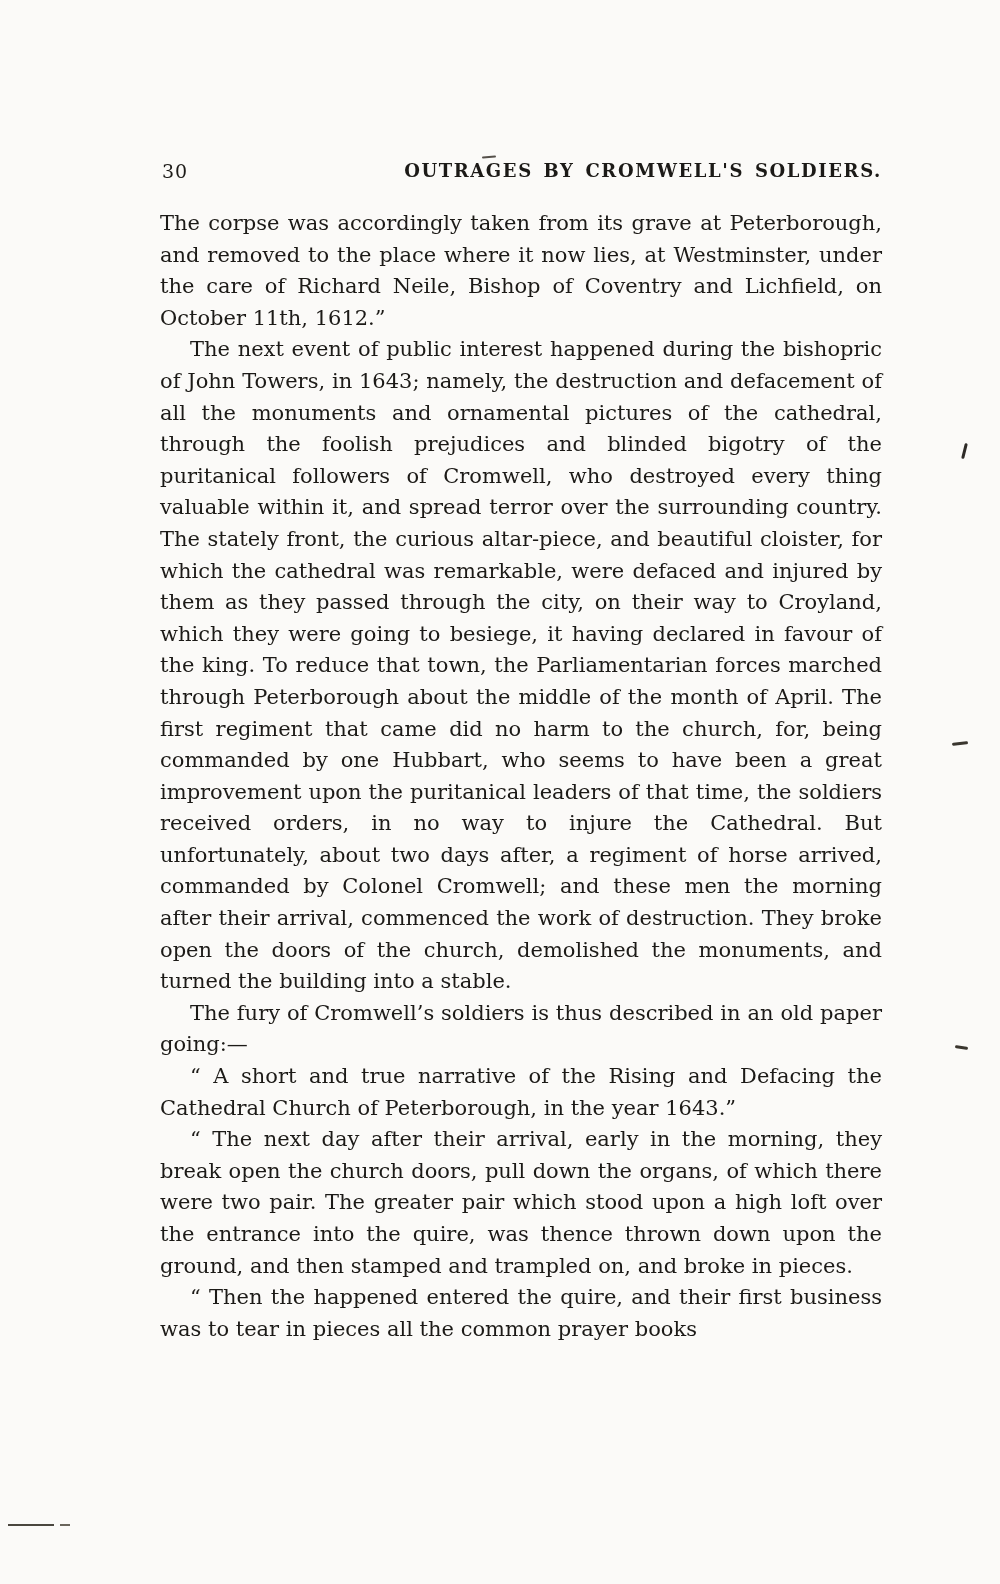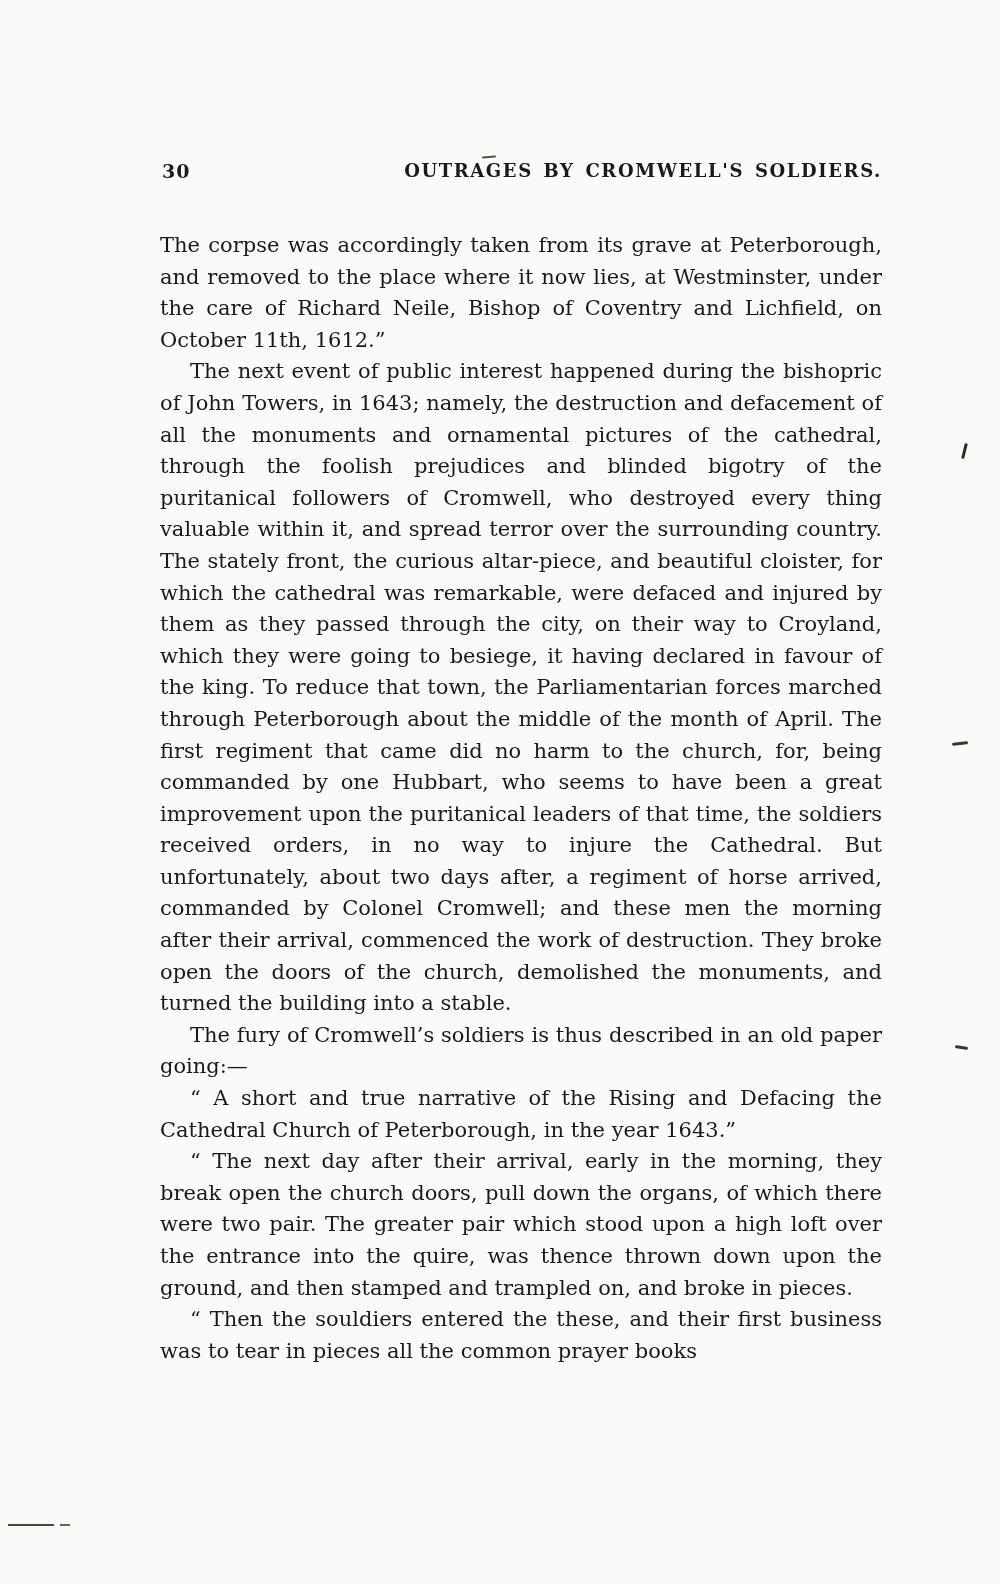--- a/index.html
+++ b/index.html
@@ -27,33 +27,33 @@
   }
   .header-row {
     position: relative;
     height: 30px;
   }
   .page-number {
     position: absolute;
     left: 2px;
     top: 0;
     font-size: 19px;
-    font-weight: 700;
+    font-weight: 400;
     letter-spacing: 1px;
     text-align: center;
   }
   .running-title {
     text-align: right;
     font-size: 18px;
     font-weight: 700;
     letter-spacing: 1.6px;
     word-spacing: 3px;
   }
   .paragraphs {
-    margin-top: 40px;
+    margin-top: 18px;
   }
   p.para {
     margin: 0;
     font-size: 21px;
     line-height: 31.6px;
     text-align: justify;
     text-justify: inter-word;
   }
   p.para.indent {
     text-indent: 30px;
@@ -116,21 +116,21 @@
       <span class="page-number">30</span>
       <div class="running-title">OUTRAGES BY CROMWELL'S SOLDIERS.</div>
     </div>
 
     <div class="paragraphs">
         <p class="para">The corpse was accordingly taken from its grave at Peterborough, and removed to the place where it now lies, at Westminster, under the care of Richard Neile, Bishop of Coventry and Lichfield, on October 11th, 1612.”</p>
         <p class="para indent">The next event of public interest happened during the bishopric of John Towers, in 1643; namely, the destruction and defacement of all the monuments and ornamental pictures of the cathedral, through the foolish prejudices and blinded bigotry of the puritanical followers of Cromwell, who destroyed every thing valuable within it, and spread terror over the surrounding country.  The stately front, the curious altar-piece, and beautiful cloister, for which the cathedral was remarkable, were defaced and injured by them as they passed through the city, on their way to Croyland, which they were going to besiege, it having declared in favour of the king.  To reduce that town, the Parliamentarian forces marched through Peterborough about the middle of the month of April.  The first regiment that came did no harm to the church, for, being commanded by one Hubbart, who seems to have been a great improvement upon the puritanical leaders of that time, the soldiers received orders, in no way to injure the Cathedral.  But unfortunately, about two days after, a regiment of horse arrived, commanded by Colonel Cromwell; and these men the morning after their arrival, commenced the work of destruction.  They broke open the doors of the church, demolished the monuments, and turned the building into a stable.</p>
         <p class="para indent">The fury of Cromwell’s soldiers is thus described in an old paper going:—</p>
         <p class="para indent italic">“ A short and true narrative of the Rising and Defacing the Cathedral Church of Peterborough, in the year 1643.”</p>
         <p class="para indent">“ The next day after their arrival, early in the morning, they break open the church doors, pull down the organs, of which there were two pair.  The greater pair which stood upon a high loft over the entrance into the quire, was thence thrown down upon the ground, and then stamped and trampled on, and broke in pieces.</p>
-        <p class="para indent">“ Then the souldiers entered the these, and their first business was to tear in pieces all the common prayer books</p>
+        <p class="para indent">“ Then the happened entered the quire, and their first business was to tear in pieces all the common prayer books</p>
       </div>
 
   </div>
 
   <span class="ink-mark mark-right-1"></span>
   <span class="ink-mark mark-right-2"></span>
   <span class="ink-mark mark-right-3"></span>
   <span class="ink-mark mark-bottom-1"></span>
   <span class="ink-mark mark-bottom-2"></span>
   <span class="ink-mark mark-header"></span>

